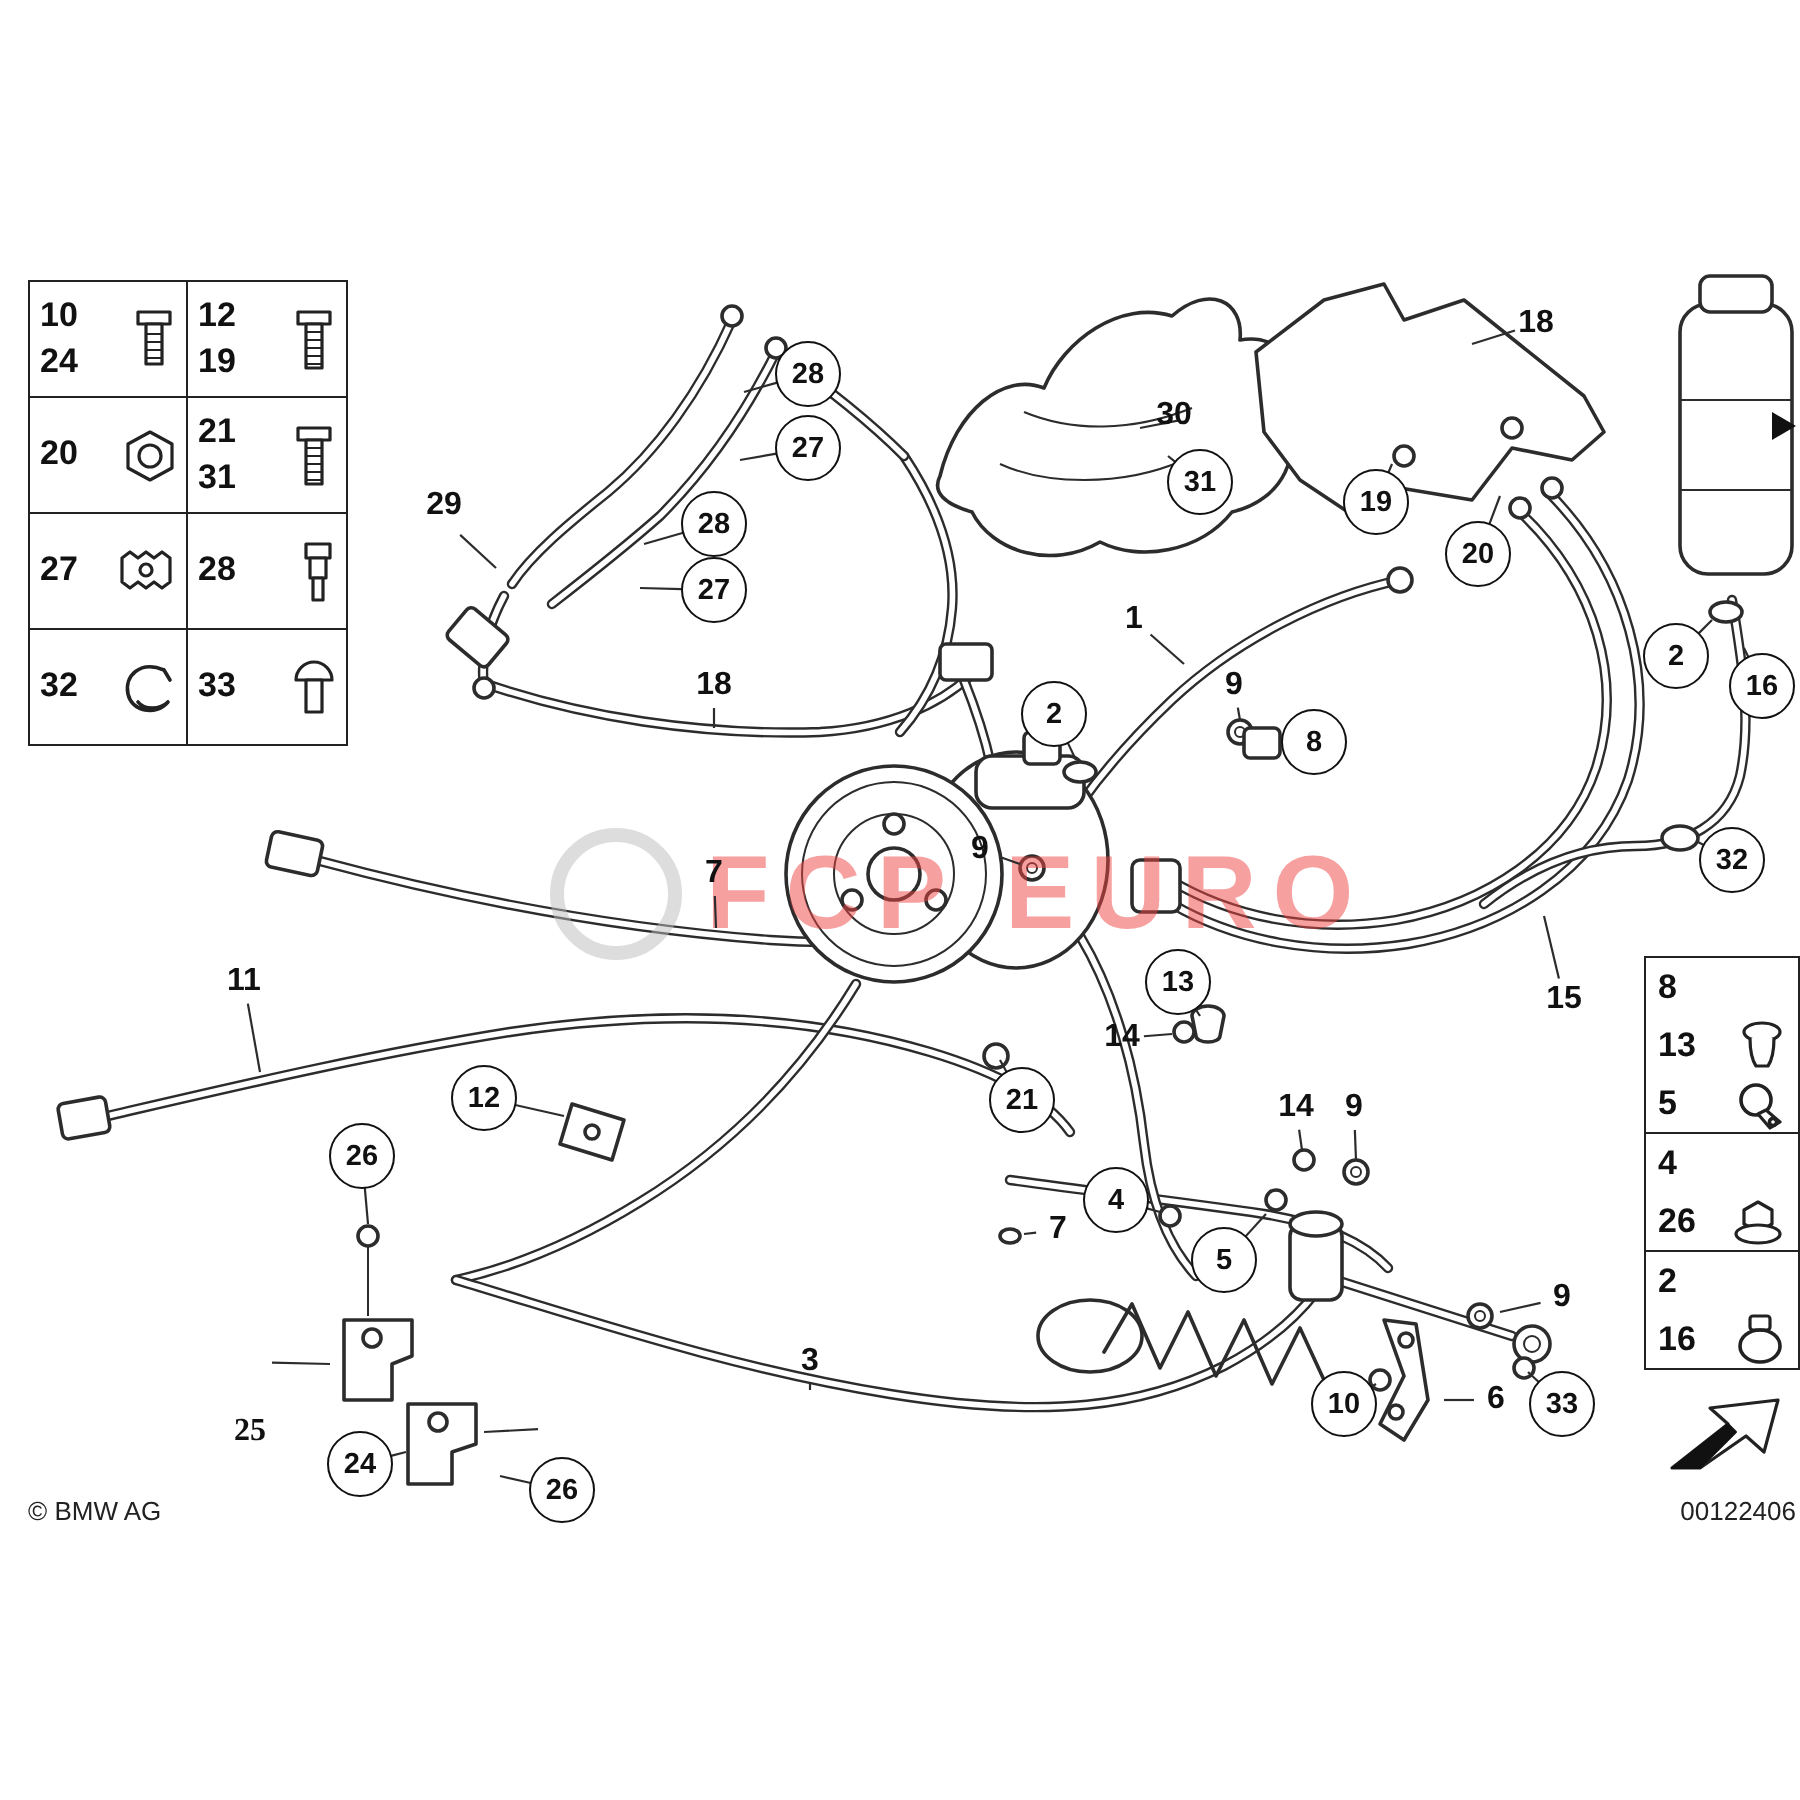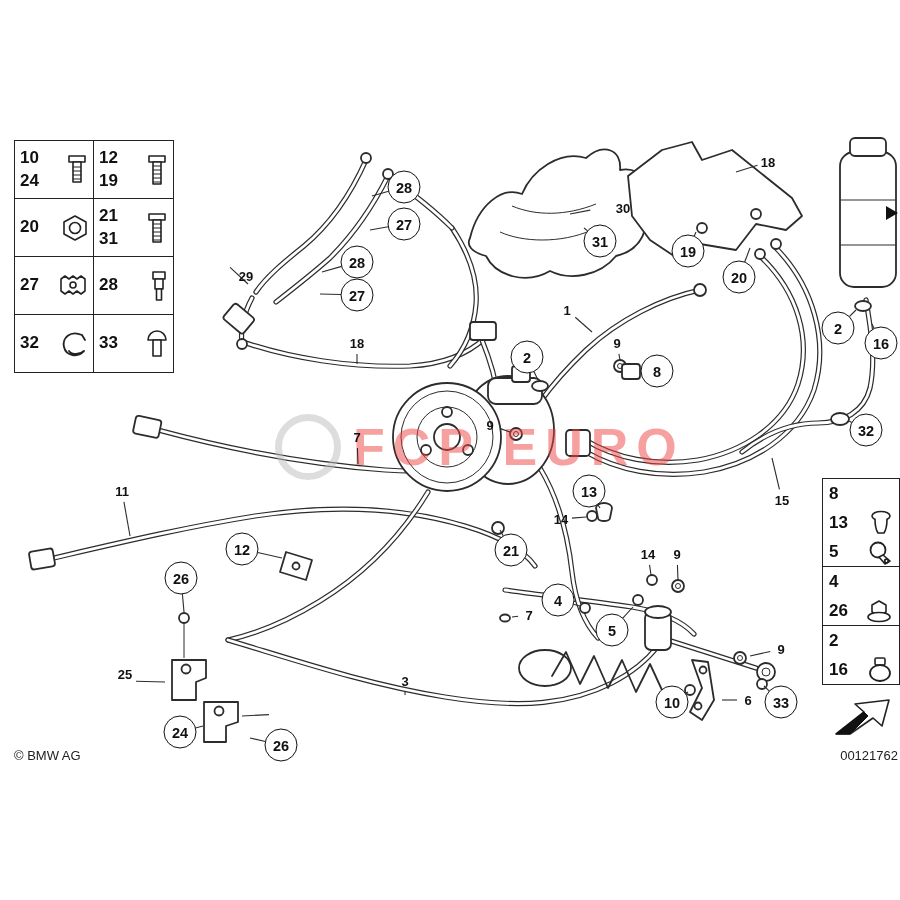--- a/index.html
+++ b/index.html
@@ -31,21 +31,21 @@
   #view-arrow{position:absolute;left:822px;top:694px;width:76px;height:44px;}
 
   
   .i{fill:#fff;stroke:#222;stroke-width:1.6;stroke-linejoin:round;}
   .w{fill:none;stroke:#222;stroke-width:1.8;stroke-linecap:round;}
   .t{stroke:#222;stroke-width:1;}
 
   
   #callouts{position:absolute;left:0;top:0;width:900px;height:900px;pointer-events:none;}
   .callout{position:absolute;transform:translate(-50%,-50%);font-weight:bold;color:#111;white-space:nowrap;}
-  .callout.plain{font-size:13px;}
+  .callout.plain{font-size:16px;}
   .callout.circled{width:31px;height:31px;border:1.7px solid #111;border-radius:50%;background:#fff;display:flex;align-items:center;justify-content:center;font-size:14.5px;}
 
   
   #watermark{position:absolute;left:275px;top:414px;display:flex;align-items:center;gap:12px;opacity:.5;}
   #watermark .ring{width:52px;height:52px;border:7px solid #bdbdbd;border-radius:50%;}
   #watermark .wm-text{font-size:52px;font-weight:bold;letter-spacing:8px;color:#ef4444;}
   #copyright{position:absolute;left:14px;top:748px;font-size:13px;color:#222;}
   #doc-number{position:absolute;left:818px;top:748px;width:80px;text-align:right;font-size:13px;color:#222;}
 </style>
 </head>
@@ -259,23 +259,23 @@
       <line x1="737" y1="700" x2="722" y2="700" class="leader"></line>
       <line x1="769.3488001169152" y1="691.0341648159201" x2="764" y2="686" class="leader"></line>
       <line x1="770.2701489772552" y1="651.4228695857811" x2="750" y2="656" class="leader"></line>
     </svg>
 
   <div id="callouts">
       <div class="callout circled" style="left: 404px; top: 187px;">28</div>
       <div class="callout circled" style="left: 404px; top: 224px;">27</div>
       <div class="callout circled" style="left: 357px; top: 262px;">28</div>
       <div class="callout circled" style="left: 357px; top: 295px;">27</div>
-      <div class="callout plain" style="left: 222px; top: 276px; margin-left: 24px;">29</div>
+      <div class="callout plain" style="left: 222px; top: 253px;">29</div>
       <div class="callout plain" style="left: 357px; top: 343px;">18</div>
-      <div class="callout plain" style="left: 623px; top: 208px;">30</div>
+      <div class="callout plain" style="left: 587px; top: 208px;">30</div>
       <div class="callout circled" style="left: 600px; top: 241px;">31</div>
       <div class="callout circled" style="left: 688px; top: 251px;">19</div>
       <div class="callout circled" style="left: 739px; top: 277px;">20</div>
       <div class="callout plain" style="left: 768px; top: 162px;">18</div>
       <div class="callout plain" style="left: 567px; top: 310px;">1</div>
       <div class="callout plain" style="left: 617px; top: 343px;">9</div>
       <div class="callout circled" style="left: 657px; top: 371px;">8</div>
       <div class="callout circled" style="left: 527px; top: 357px;">2</div>
       <div class="callout circled" style="left: 838px; top: 328px;">2</div>
       <div class="callout circled" style="left: 881px; top: 343px;">16</div>
@@ -287,21 +287,21 @@
       <div class="callout circled" style="left: 242px; top: 549px;">12</div>
       <div class="callout circled" style="left: 511px; top: 550px;">21</div>
       <div class="callout circled" style="left: 589px; top: 491px;">13</div>
       <div class="callout plain" style="left: 561px; top: 519px;">14</div>
       <div class="callout plain" style="left: 648px; top: 554px;">14</div>
       <div class="callout plain" style="left: 677px; top: 554px;">9</div>
       <div class="callout circled" style="left: 181px; top: 578px;">26</div>
       <div class="callout circled" style="left: 558px; top: 600px;">4</div>
       <div class="callout circled" style="left: 612px; top: 630px;">5</div>
       <div class="callout plain" style="left: 529px; top: 615px;">7</div>
-      <div class="callout plain" style="left: 125px; top: 674px;">25</div>
+      <div class="callout plain" style="left: 125px; top: 716px; font-family: Liberation Serif, serif;">25</div>
       <div class="callout circled" style="left: 180px; top: 732px;">24</div>
       <div class="callout plain" style="left: 280px; top: 740px;">23</div>
       <div class="callout circled" style="left: 281px; top: 745px;">26</div>
       <div class="callout plain" style="left: 405px; top: 681px;">3</div>
       <div class="callout circled" style="left: 672px; top: 702px;">10</div>
       <div class="callout plain" style="left: 748px; top: 700px;">6</div>
       <div class="callout circled" style="left: 781px; top: 702px;">33</div>
       <div class="callout plain" style="left: 781px; top: 649px;">9</div>
     </div>
 
@@ -457,14 +457,14 @@
   </div>
 
   <div id="view-arrow">
     <svg width="76" height="44" viewBox="0 0 72 44">
       <path class="i" d="M65,6 L58,32 L49,24 L26,40 L12,40 L40,18 L31,10 Z"></path>
       <path d="M26,40 L12,40 L40,18 L44,22 Z" fill="#111" stroke="#111" stroke-linejoin="round"></path>
     </svg>
   </div>
 
   <div id="copyright">© BMW AG</div>
-  <div id="doc-number">00121762</div>
+  <div id="doc-number">00122406</div>
 </div>
 
 </body></html>

